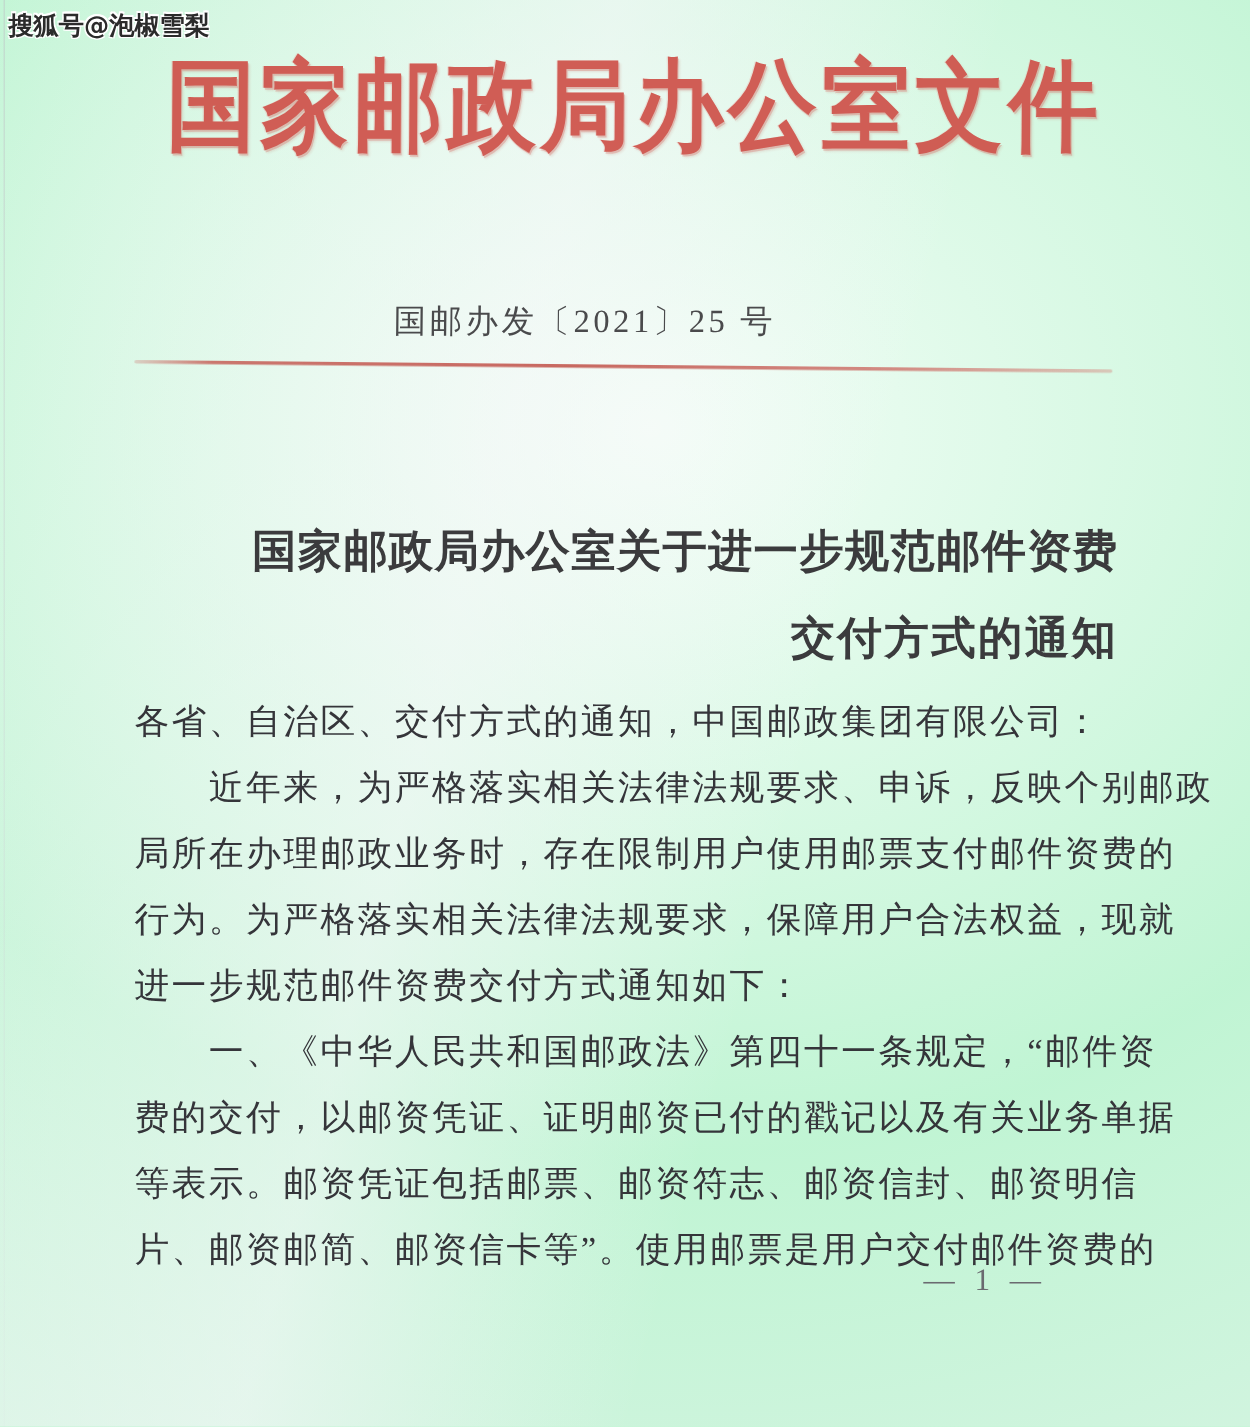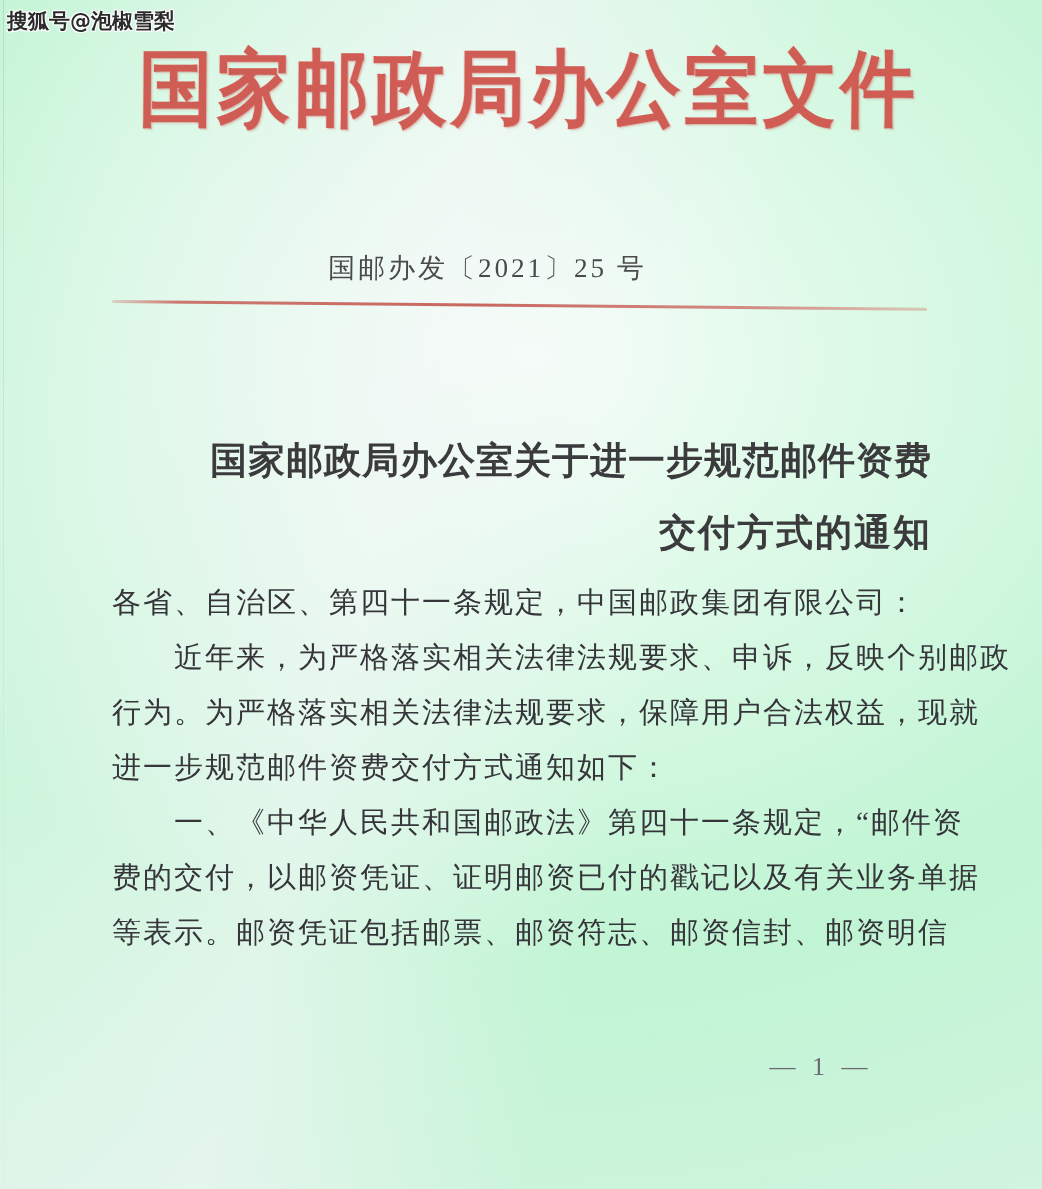--- a/index.html
+++ b/index.html
@@ -198,26 +198,28 @@
   </div>
 
   <div class="red-rule"></div>
 
   <div class="doc-title">
     <span class="tline tline-1">国家邮政局办公室关于进一步规范邮件资费</span>
     <span class="tline tline-2">交付方式的通知</span>
   </div>
 
   <div class="doc-body">
-    <p class="para">各省、自治区、第四十一条规定，中国邮政集团有限公司：</p>
+    <p class="para">各省、自治区、交付方式的通知，中国邮政集团有限公司：</p>
     <p class="para indent">近年来，为严格落实相关法律法规要求、申诉，反映个别邮政</p>
+    <p class="para">局所在办理邮政业务时，存在限制用户使用邮票支付邮件资费的</p>
     <p class="para">行为。为严格落实相关法律法规要求，保障用户合法权益，现就</p>
     <p class="para">进一步规范邮件资费交付方式通知如下：</p>
     <p class="para indent">一、《中华人民共和国邮政法》第四十一条规定，“邮件资</p>
     <p class="para">费的交付，以邮资凭证、证明邮资已付的戳记以及有关业务单据</p>
     <p class="para">等表示。邮资凭证包括邮票、邮资符志、邮资信封、邮资明信</p>
+    <p class="para">片、邮资邮简、邮资信卡等”。使用邮票是用户交付邮件资费的</p>
   </div>
 
   <div class="page-number">
     <span class="page-number-text">— 1 —</span>
   </div>
 
 </div>
 
 </body></html>

